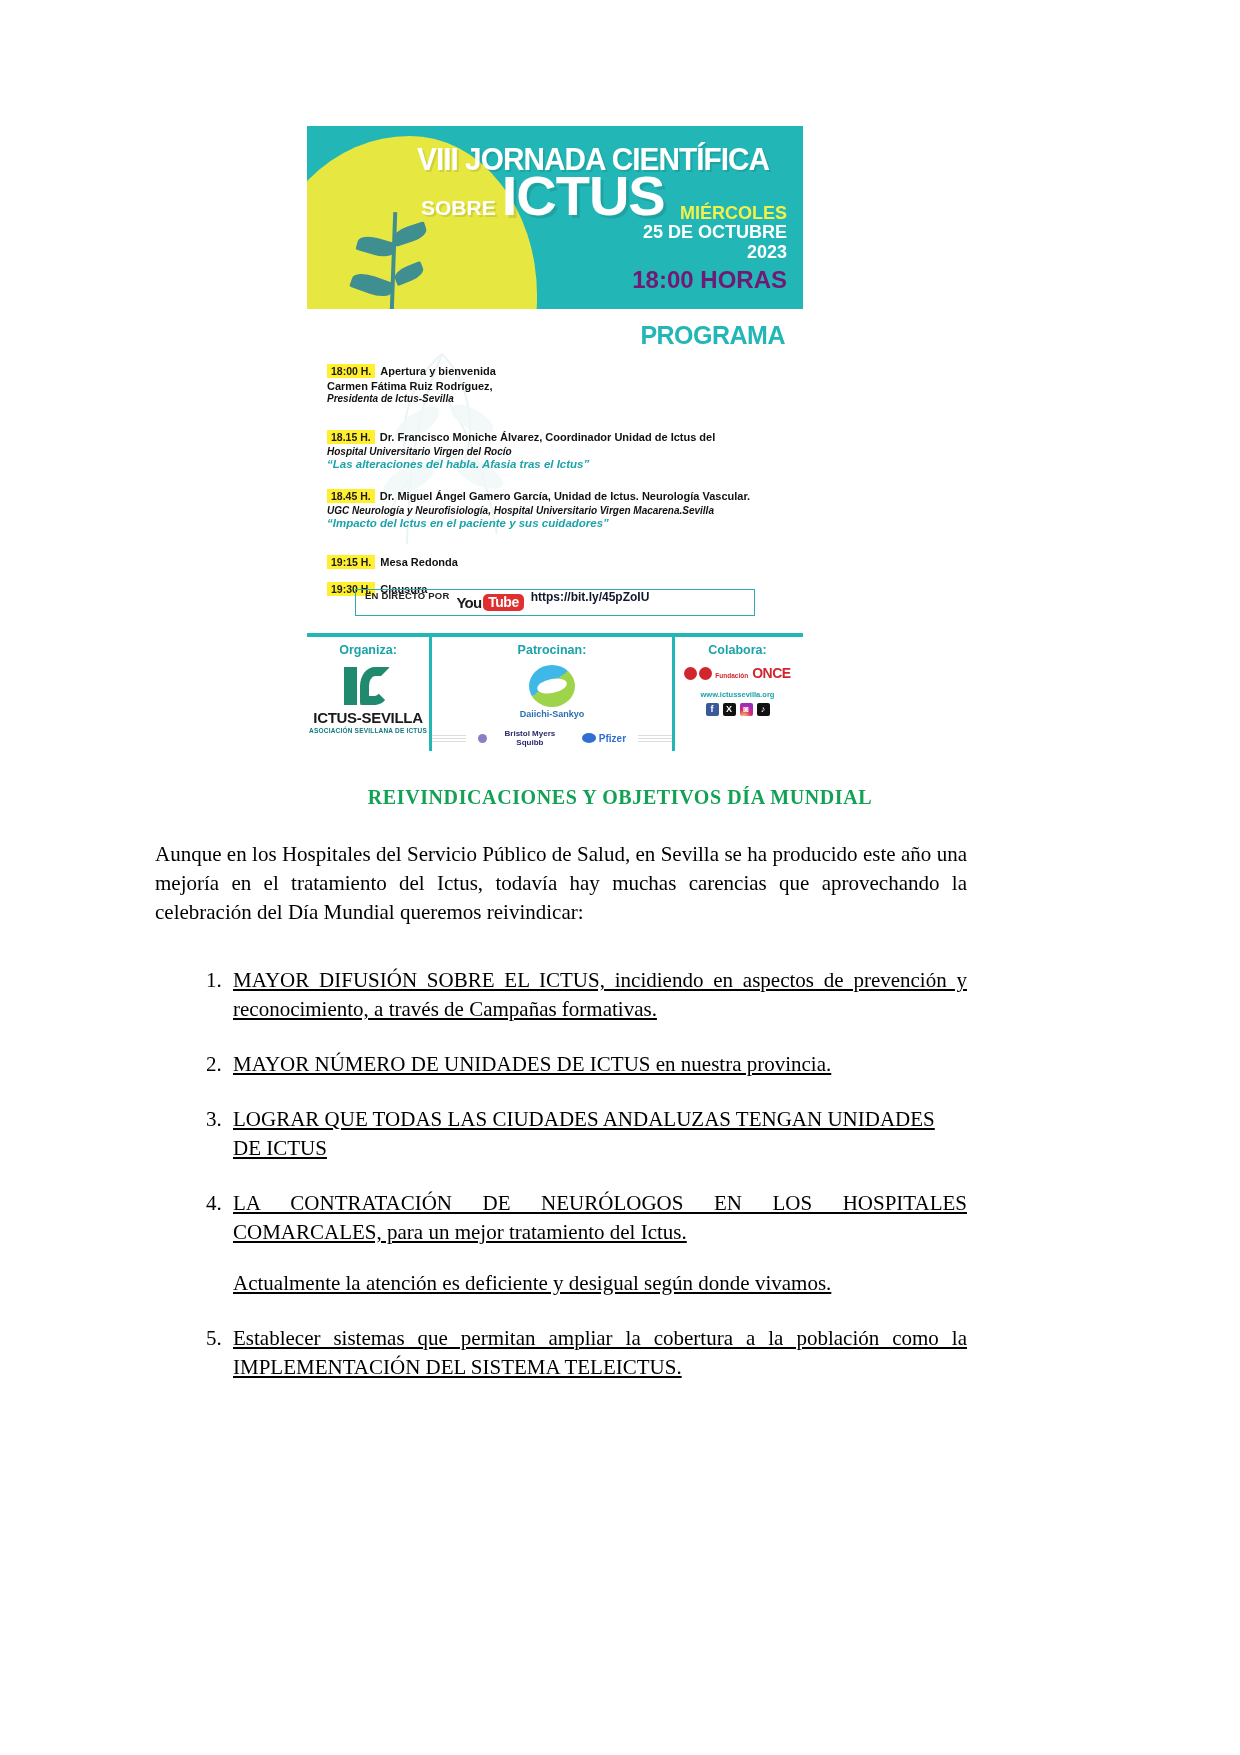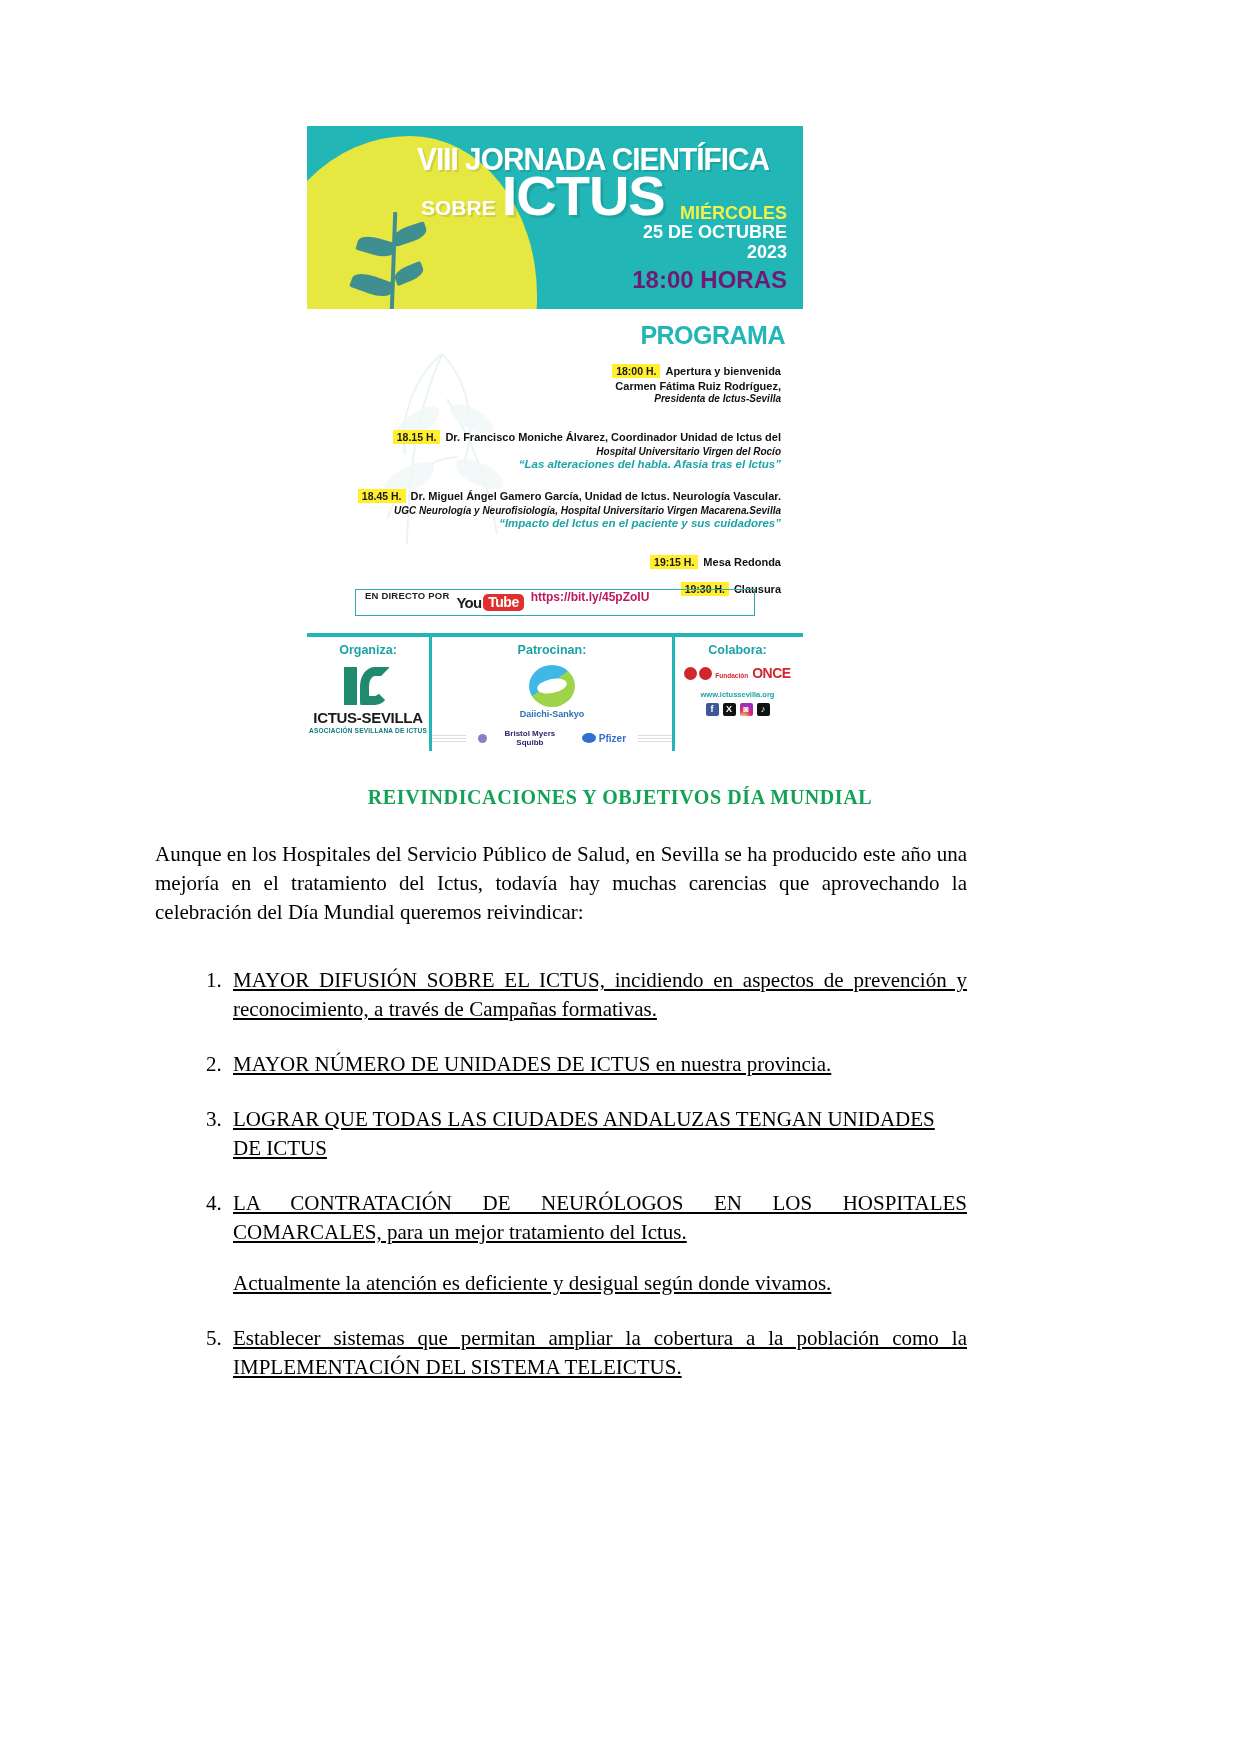--- a/index.html
+++ b/index.html
@@ -180,21 +180,21 @@
     font-weight: 700;
     font-size: 25px;
     color: #22b6b6;
     letter-spacing: -.5px;
   }
   .prog-list {
     position: absolute;
     left: 20px; top: 52px;
     width: 462px;
   }
-  .prog-item { text-align: right; margin-bottom: 9px; padding-right: 8px; }
+  .prog-item { text-align: left; margin-bottom: 9px; padding-right: 8px; }
   .ph {
     display: inline-block;
     background: #ffef2e;
     font-family: "Liberation Sans", sans-serif;
     font-weight: 700;
     font-size: 10.5px;
     color: #1a1a1a;
     padding: 1px 4px;
     margin-right: 5px;
     vertical-align: middle;
@@ -271,21 +271,21 @@
     font-size: 14px;
     padding: 0px 5px 1px 5px;
     border-radius: 5px;
     margin-left: 2px;
     letter-spacing: -.5px;
   }
   .live-url {
     font-family: "Liberation Sans", sans-serif;
     font-weight: 700;
     font-size: 12px;
-    color: #be185d;
+    color: #0f172a;
   }
 
   
   .sponsors {
     position: absolute;
     left: 0; bottom: 0;
     width: 496px; height: 118px;
     background: #ffffff;
     border-top: 4px solid #22b6b6;
     display: flex;

